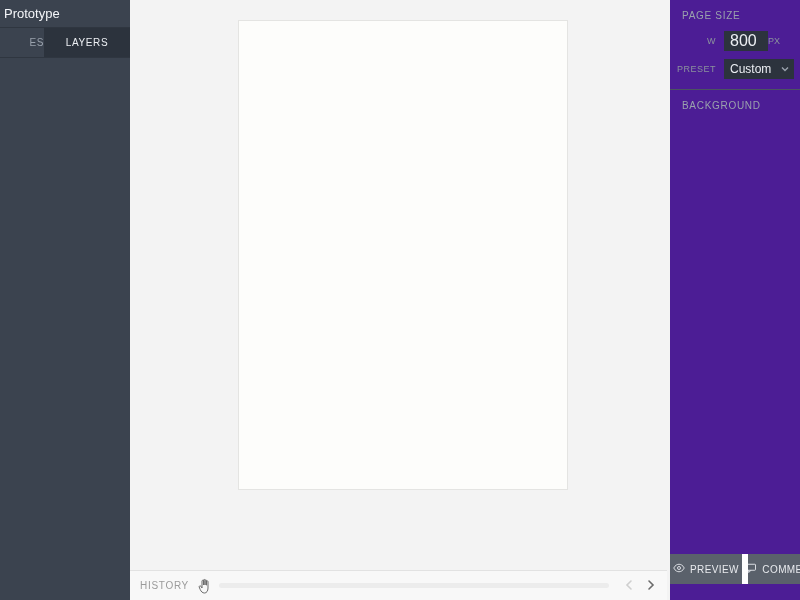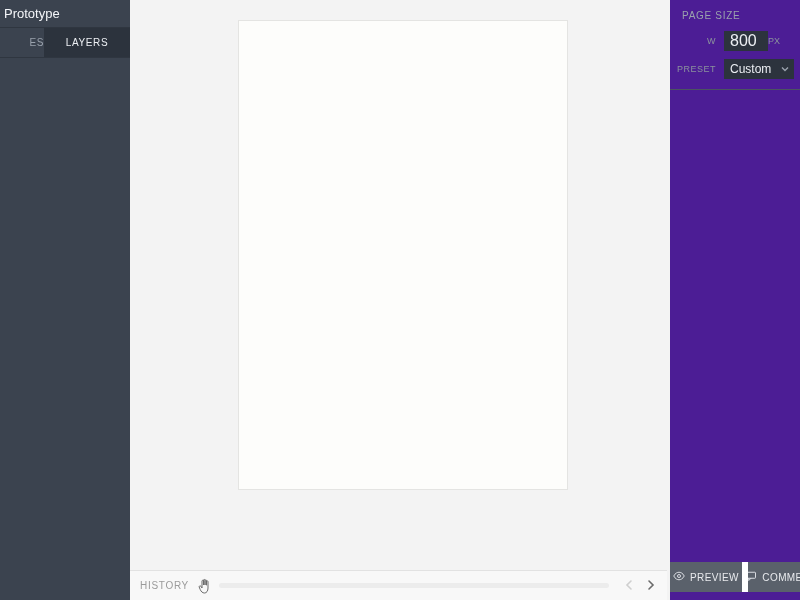--- a/index.html
+++ b/index.html
@@ -39,21 +39,21 @@
   .hist-label { font-size: 10px; letter-spacing: 0.7px; color: #9b9b9b; margin-right: 8px; }
   .cursor-icon { margin-right: 6px; display: flex; }
   .slider-track { flex: 1; height: 5px; background: #ececec; border-radius: 3px; }
   .nav-arrows { display: flex; align-items: center; gap: 10px; margin-left: 14px; }
   .nav-arrows .arr { cursor: pointer; }
   .nav-arrows svg { width: 12px; height: 12px; }
   .arr.disabled svg path { stroke: #cfcfcf; }
   .arr.enabled svg path { stroke: #6b6b6b; }
 
   
-  .rightbar-bottom { position: absolute; bottom: 8px; right: 0; width: 130px; height: 30px; display: flex; }
+  .rightbar-bottom { position: absolute; bottom: 16px; right: 0; width: 130px; height: 30px; display: flex; }
   .darkbtn { flex: 1; background: #5a616b; color: #e8eaee; font-size: 10px; letter-spacing: 0.4px; display: flex; align-items: center; justify-content: center; gap: 5px; border-left: 6px solid #ffffff; cursor: pointer; overflow: hidden; white-space: nowrap; }
   .darkbtn.first { flex: 0 0 72px; border-left: none; }
   .darkbtn svg { width: 12px; height: 12px; flex-shrink: 0; }
 </style>
 </head>
 <body>
 
 <div class="leftbar">
   <div class="leftbar-top">
     <span class="leftbar-title">Prototype</span>
@@ -84,20 +84,21 @@
     <div class="preset-select">
       <span>Custom</span>
       <span class="chev">
         <svg viewBox="0 0 10 10">
             <path d="M2 3.5 L5 6.5 L8 3.5" stroke="#9aa2ad" stroke-width="1.4" fill="none"></path>
           </svg>
       </span>
     </div>
   </div>
   <div class="divider"></div>
+  <div class="section-title">BACKGROUND</div>
 
   <div class="rightbar-bottom">
     <div class="darkbtn first">
       <span>
         <svg viewBox="0 0 16 16">
             <path d="M1 8 C3 4 6 3 8 3 C10 3 13 4 15 8 C13 12 10 13 8 13 C6 13 3 12 1 8 Z" fill="none" stroke="#e8eaee" stroke-width="1.2"></path>
             <circle cx="8" cy="8" r="2" fill="none" stroke="#e8eaee" stroke-width="1.2"></circle>
           </svg>
       </span>
       <span>PREVIEW</span>

